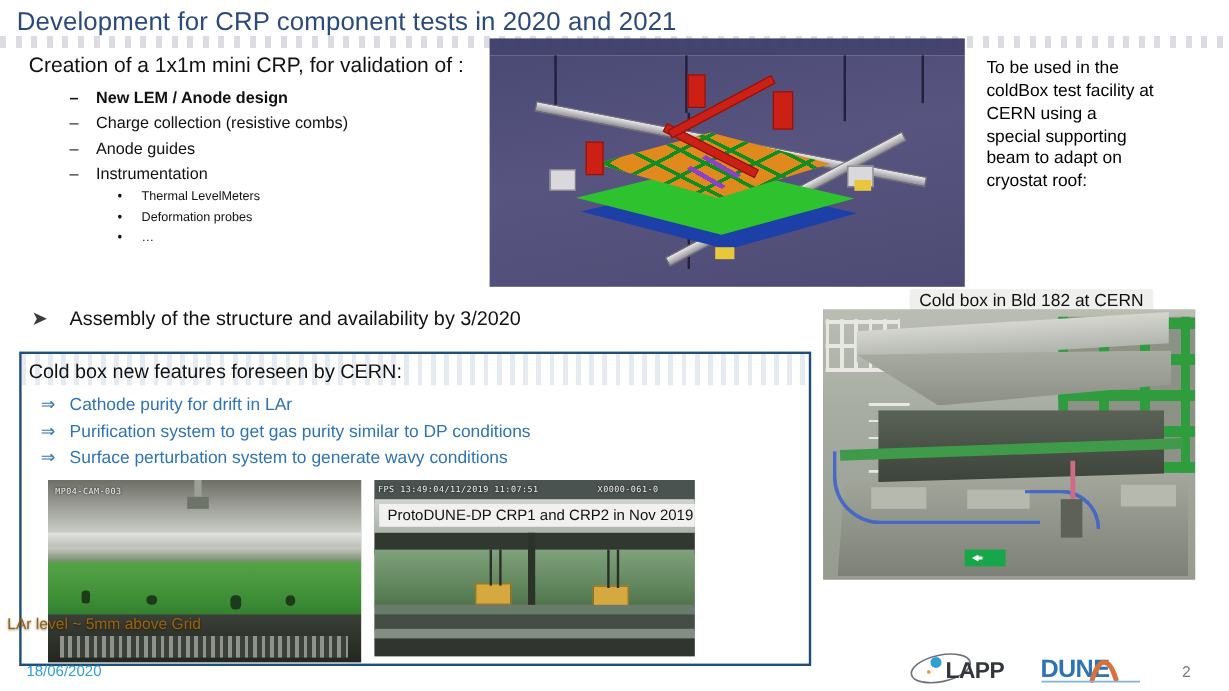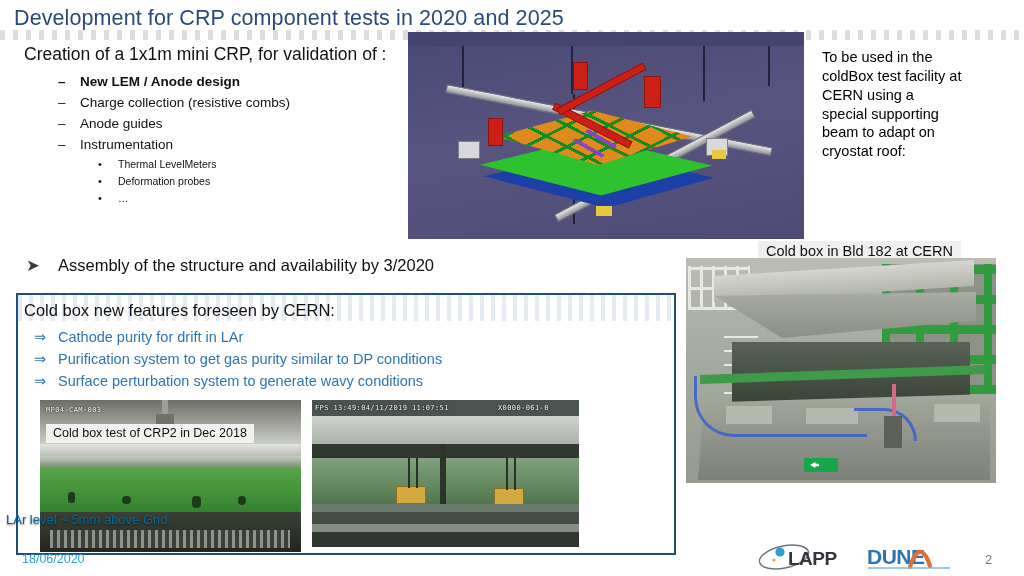--- a/index.html
+++ b/index.html
@@ -218,21 +218,21 @@
     background: #f1f1ef;
     color: #111;
     font-size: 12.5px;
     padding: 2px 7px 3px 7px;
     white-space: nowrap;
   }
   #lar-level-note {
     position: absolute;
     left: 6px; top: 512px;
     font-size: 13px;
-    color: #0369a1;
+    color: #a16207;
     white-space: nowrap;
     text-shadow: 0 1px 2px rgba(0,0,0,0.55);
     z-index: 20;
   }
   #lar-pointer {
     position: absolute;
     left: 148px; top: 492px;
     width: 0; height: 0;
     z-index: 20;
   }
@@ -274,21 +274,21 @@
     letter-spacing: -0.5px;
   }
 </style>
 </head>
 <body>
 
 <div id="title-band">
   <div class="band-texture"></div>
 </div>
 <div id="title-accent"></div>
-<div id="slide-title">Development for CRP component tests in 2020 and 2025</div>
+<div id="slide-title">Development for CRP component tests in 2020 and 2021</div>
 
 <div id="lead-line">Creation of a 1x1m mini CRP, for validation of :</div>
 
 <div class="dash-item bold" style="left:58px; top:74px;">
   <span class="dash">–</span><span>New LEM / Anode design</span>
 </div>
 <div class="dash-item" style="left:58px; top:95px;">
   <span class="dash">–</span><span>Charge collection (resistive combs)</span>
 </div>
 <div class="dash-item" style="left:58px; top:116px;">
@@ -441,21 +441,20 @@
   <div style="position:absolute; left:28px; top:92px; width:7px; height:11px; background:#1d3a1b; border-radius:3px;"></div>
   <div style="position:absolute; left:82px; top:96px; width:9px; height:8px; background:#1d3a1b; border-radius:4px;"></div>
   <div style="position:absolute; left:152px; top:96px; width:9px; height:12px; background:#1d3a1b; border-radius:4px;"></div>
   <div style="position:absolute; left:198px; top:96px; width:8px; height:9px; background:#1d3a1b; border-radius:4px;"></div>
 
   <div style="position:absolute; left:122px; top:0px; width:6px; height:18px; background:#9aa096;"></div>
   <div style="position:absolute; left:116px; top:14px; width:18px; height:10px; background:#6e736a;"></div>
 
   <div class="cam-label" style="left:6px; top:6px;text-align:right;">MP04-CAM-003</div>
 
-  <div class="photo-caption" style="left:6px; top:24px;">Cold box test of CRP2 in Dec 2018</div>
 </div>
 
 <div id="lar-level-note">LAr level ~ 5mm above Grid</div>
 <svg id="lar-pointer" width="22" height="26" viewBox="0 0 22 26">
   <polygon points="1,1 1,21 6,16 10,24 14,22 10,14 18,14" fill="#efefe4" stroke="#9b9b90" stroke-width="1"></polygon>
 </svg>
 
 <div id="photo-crp1crp2">
   <div style="position:absolute; left:0; top:0; width:267px; height:18px; background:#4b5350;"></div>
   <div style="position:absolute; left:0; top:16px; width:267px; height:30px;
@@ -474,20 +473,21 @@
   <div style="position:absolute; left:202px; top:58px; width:2px; height:32px; background:#2b2f28;"></div>
 
   <div style="position:absolute; left:0; top:104px; width:267px; height:10px; background:#6a7a6c;"></div>
   <div style="position:absolute; left:0; top:112px; width:267px; height:14px; background:#454d46;"></div>
   <div style="position:absolute; left:0; top:124px; width:267px; height:10px; background:#838d82;"></div>
   <div style="position:absolute; left:0; top:132px; width:267px; height:15px; background:#30362f;"></div>
 
   <div class="cam-label" style="left:3px; top:4px;">FPS 13:49:04/11/2019 11:07:51</div>
   <div class="cam-label" style="left:186px; top:4px;">X0000-061-0</div>
 
+  <div class="photo-caption" style="left:4px; top:20px;">ProtoDUNE-DP CRP1 and CRP2 in Nov 2019</div>
 </div>
 
 <div id="footer-date">18/06/2020</div>
 <div id="footer-center">D. Duchesneau / CRP meeting</div>
 <div id="page-number">2</div>
 
 <svg id="logo-lapp" viewBox="0 0 100 28">
   <ellipse cx="26" cy="14" rx="25" ry="11" fill="none" stroke="#6f7378" stroke-width="1.4" transform="rotate(-12 26 14)"></ellipse>
   <circle cx="22" cy="9" r="4.6" fill="#2e9fd0"></circle>
   <circle cx="16" cy="17" r="1.6" fill="#e8a33d"></circle>

